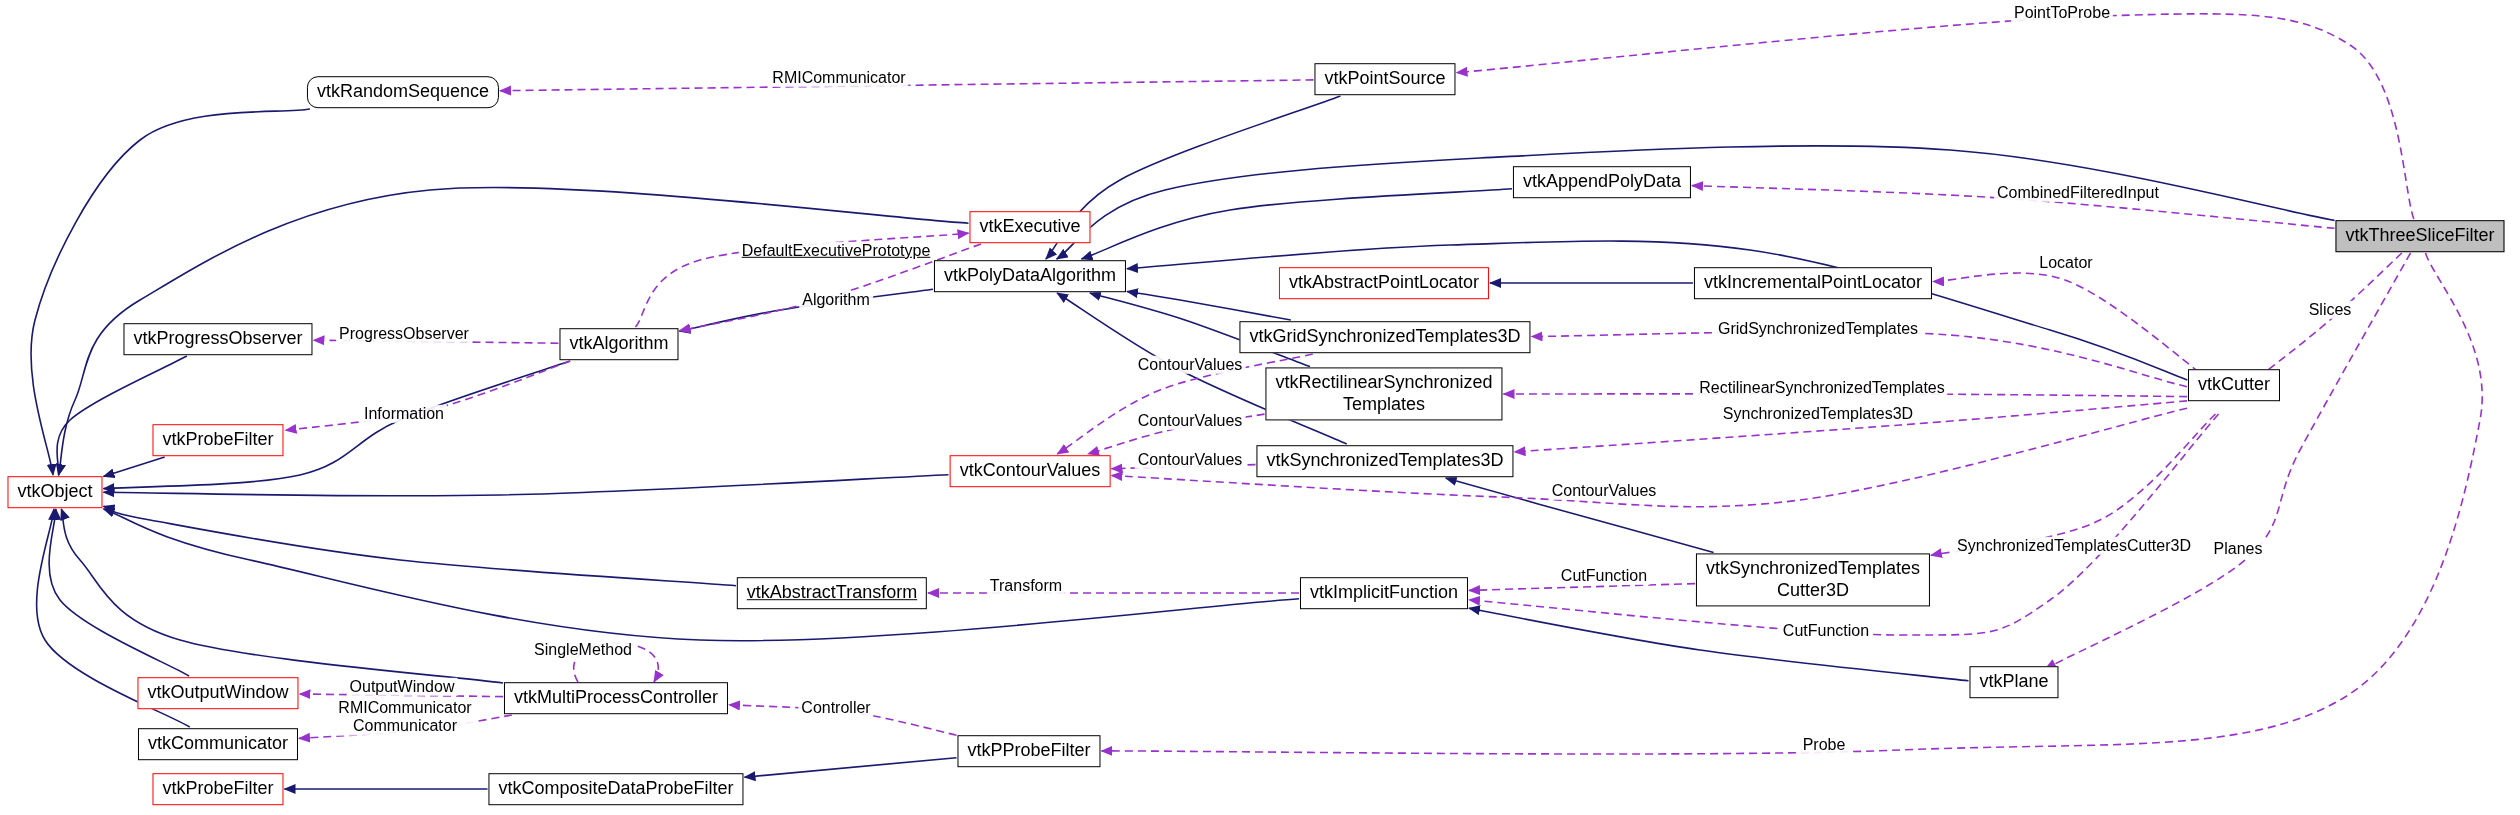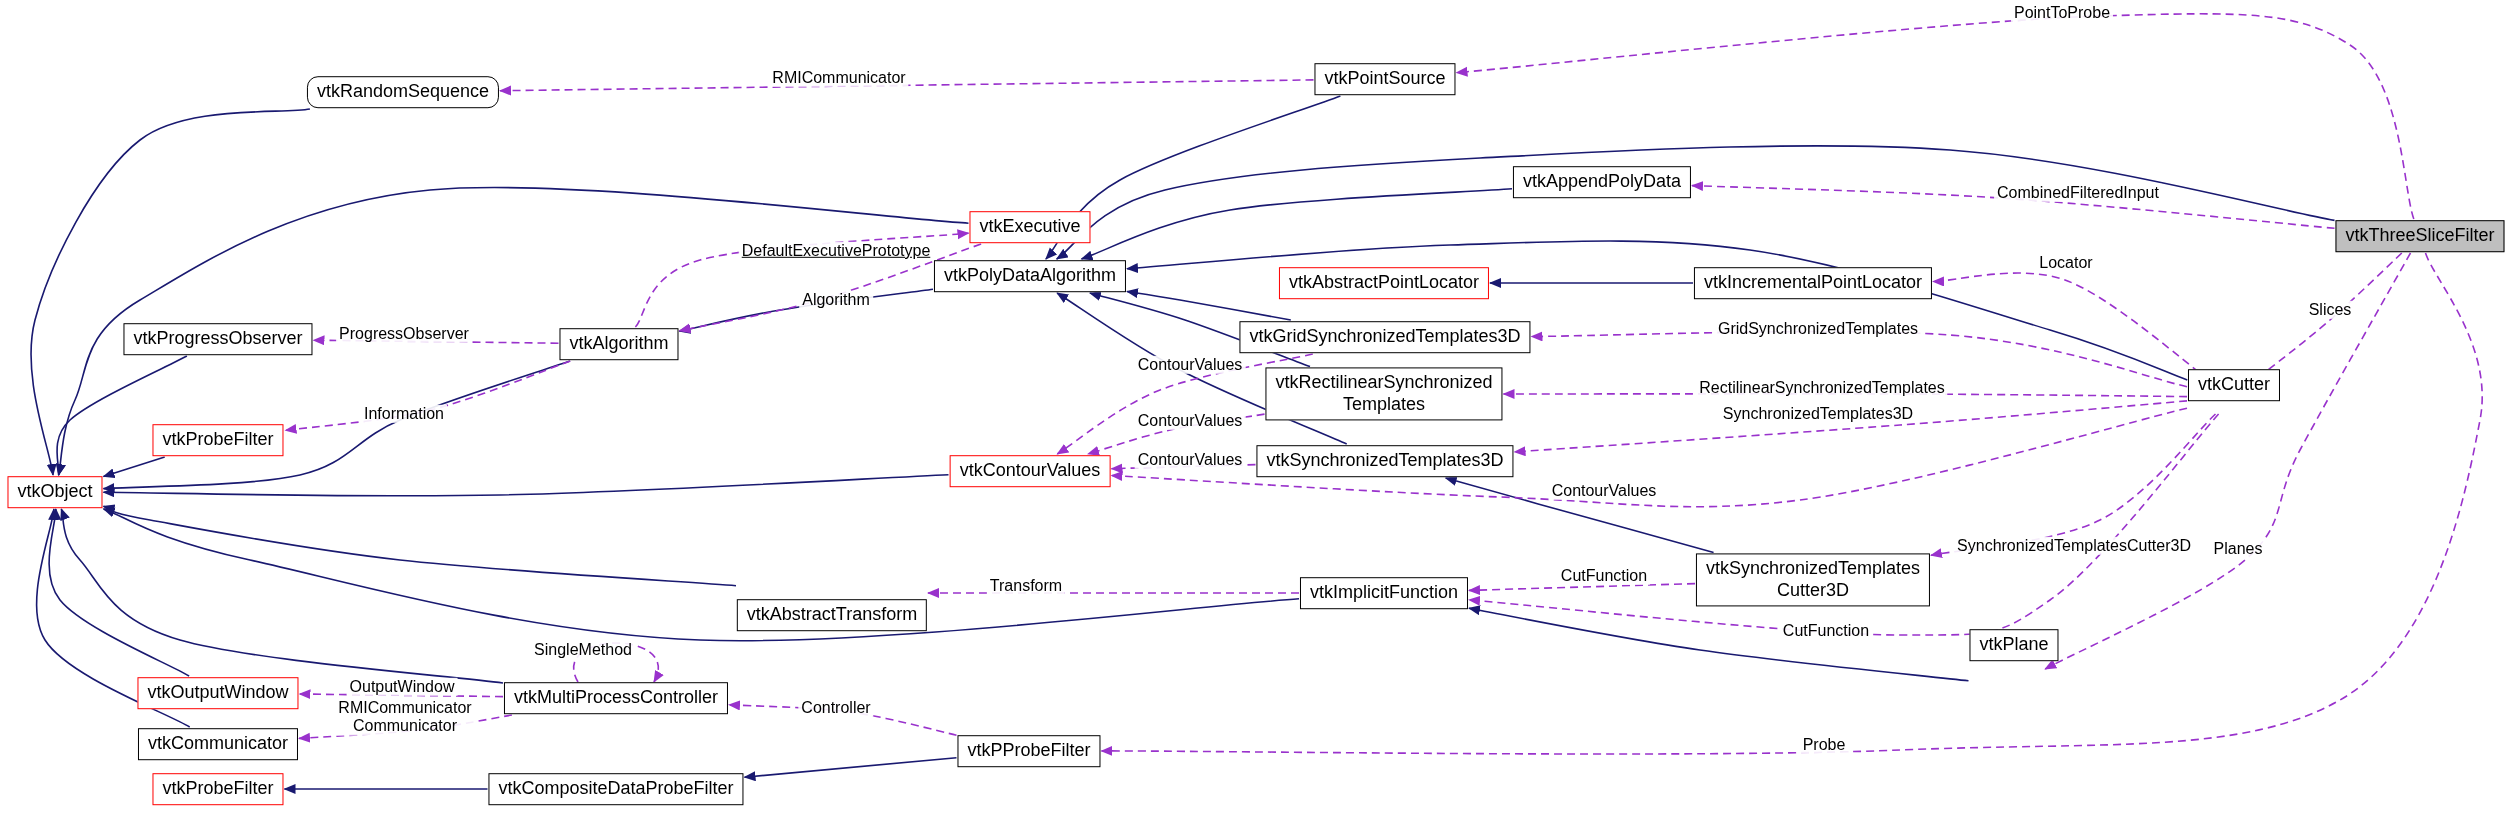--- a/index.html
+++ b/index.html
@@ -119,21 +119,21 @@
       </div>
       <div class="node" title="vtkAlgorithm" style="left: 619px; top: 344px;">
         <div>vtkAlgorithm</div>
       </div>
       <div class="node" title="vtkMultiProcessController" style="left: 616px; top: 698px;">
         <div>vtkMultiProcessController</div>
       </div>
       <div class="node" title="vtkCompositeDataProbeFilter" style="left: 616px; top: 789px;">
         <div>vtkCompositeDataProbeFilter</div>
       </div>
-      <div class="node" title="vtkAbstractTransform" style="left: 832px; top: 615px;">
+      <div class="node" title="vtkAbstractTransform" style="left: 832px; top: 593px; text-decoration: underline;">
         <div>vtkAbstractTransform</div>
       </div>
       <div class="node truncated" title="vtkExecutive" style="left: 1030px; top: 227px;">
         <div>vtkExecutive</div>
       </div>
       <div class="node" title="vtkPolyDataAlgorithm" style="left: 1030px; top: 276px;">
         <div>vtkPolyDataAlgorithm</div>
       </div>
       <div class="node truncated" title="vtkContourValues" style="left: 1030px; top: 471px;">
         <div>vtkContourValues</div>
@@ -163,21 +163,21 @@
       <div class="node" title="vtkAppendPolyData" style="left: 1602px; top: 182px;">
         <div>vtkAppendPolyData</div>
       </div>
       <div class="node" title="vtkIncrementalPointLocator" style="left: 1813px; top: 283px;">
         <div>vtkIncrementalPointLocator</div>
       </div>
       <div class="node" title="vtkSynchronizedTemplatesCutter3D" style="left: 1813px; top: 580px;">
         <div>vtkSynchronizedTemplates</div>
         <div>Cutter3D</div>
       </div>
-      <div class="node" title="vtkPlane" style="left: 2014px; top: 645px;">
+      <div class="node" title="vtkPlane" style="left: 2014px; top: 682px;">
         <div>vtkPlane</div>
       </div>
       <div class="node" title="vtkCutter" style="left: 2234px; top: 385px;">
         <div>vtkCutter</div>
       </div>
       <div class="node highlight" title="vtkThreeSliceFilter" style="left: 2420px; top: 236px;">
         <div>vtkThreeSliceFilter</div>
       </div>
       <div class="edge-label" style="left: 839px; top: 78px;">
         <div>RMICommunicator</div>

